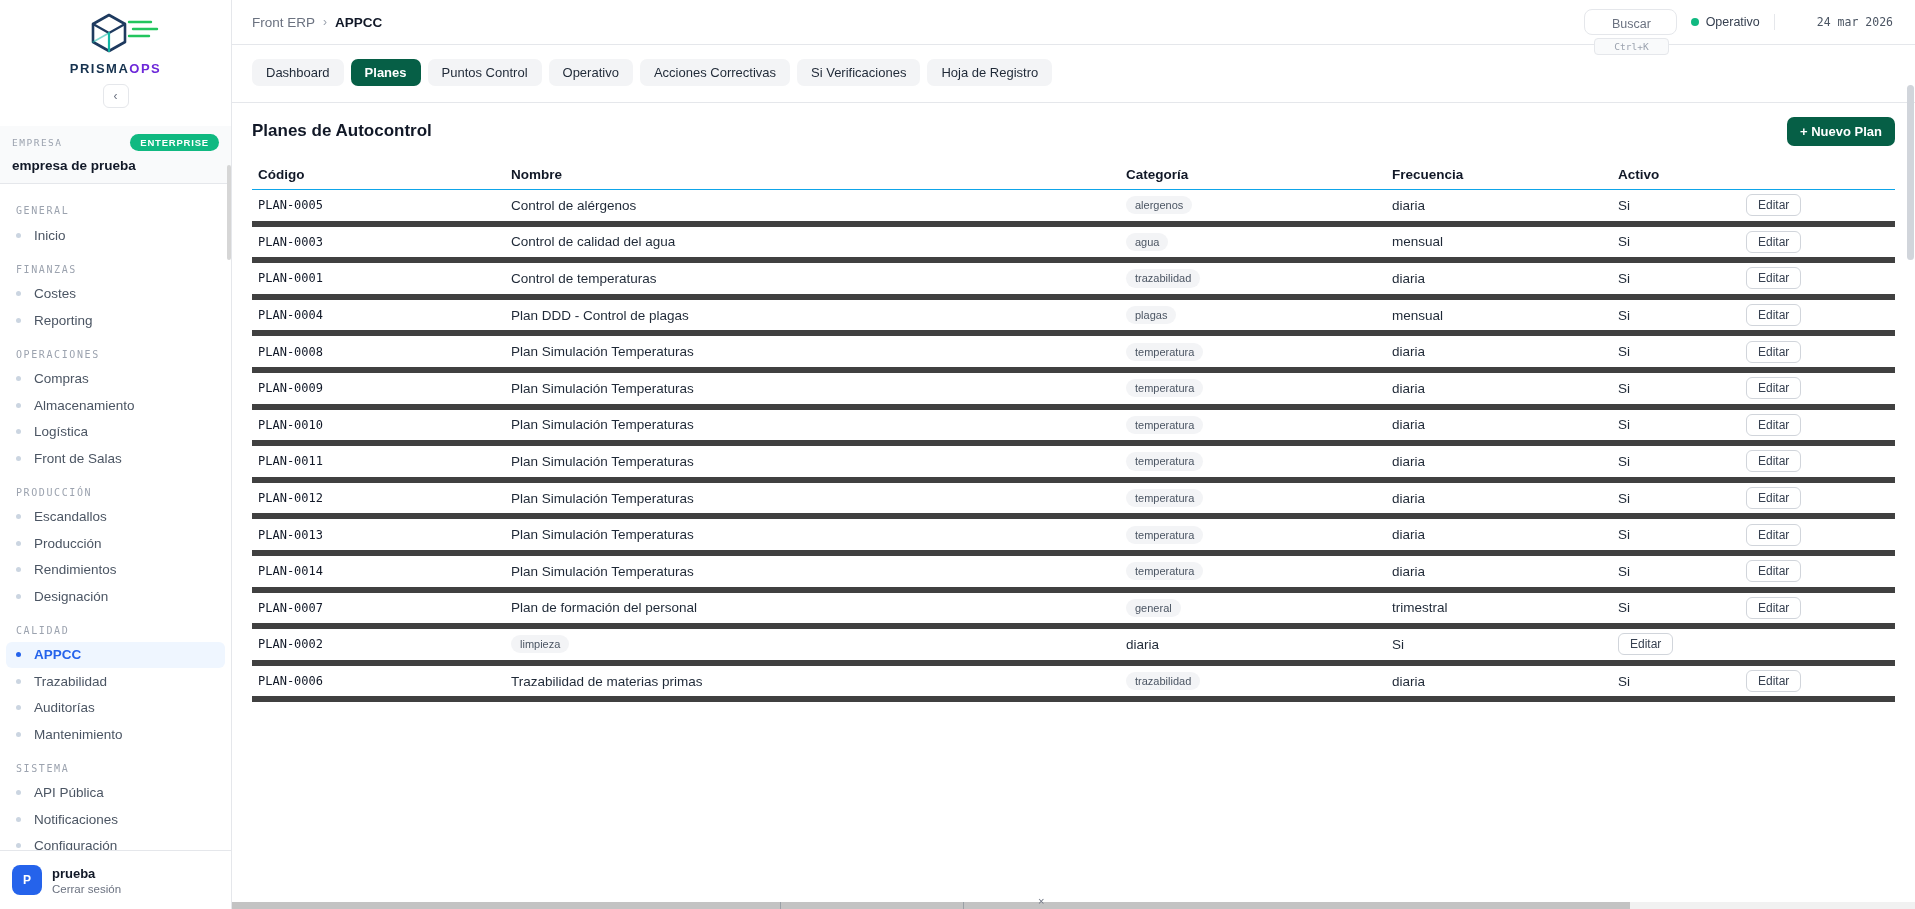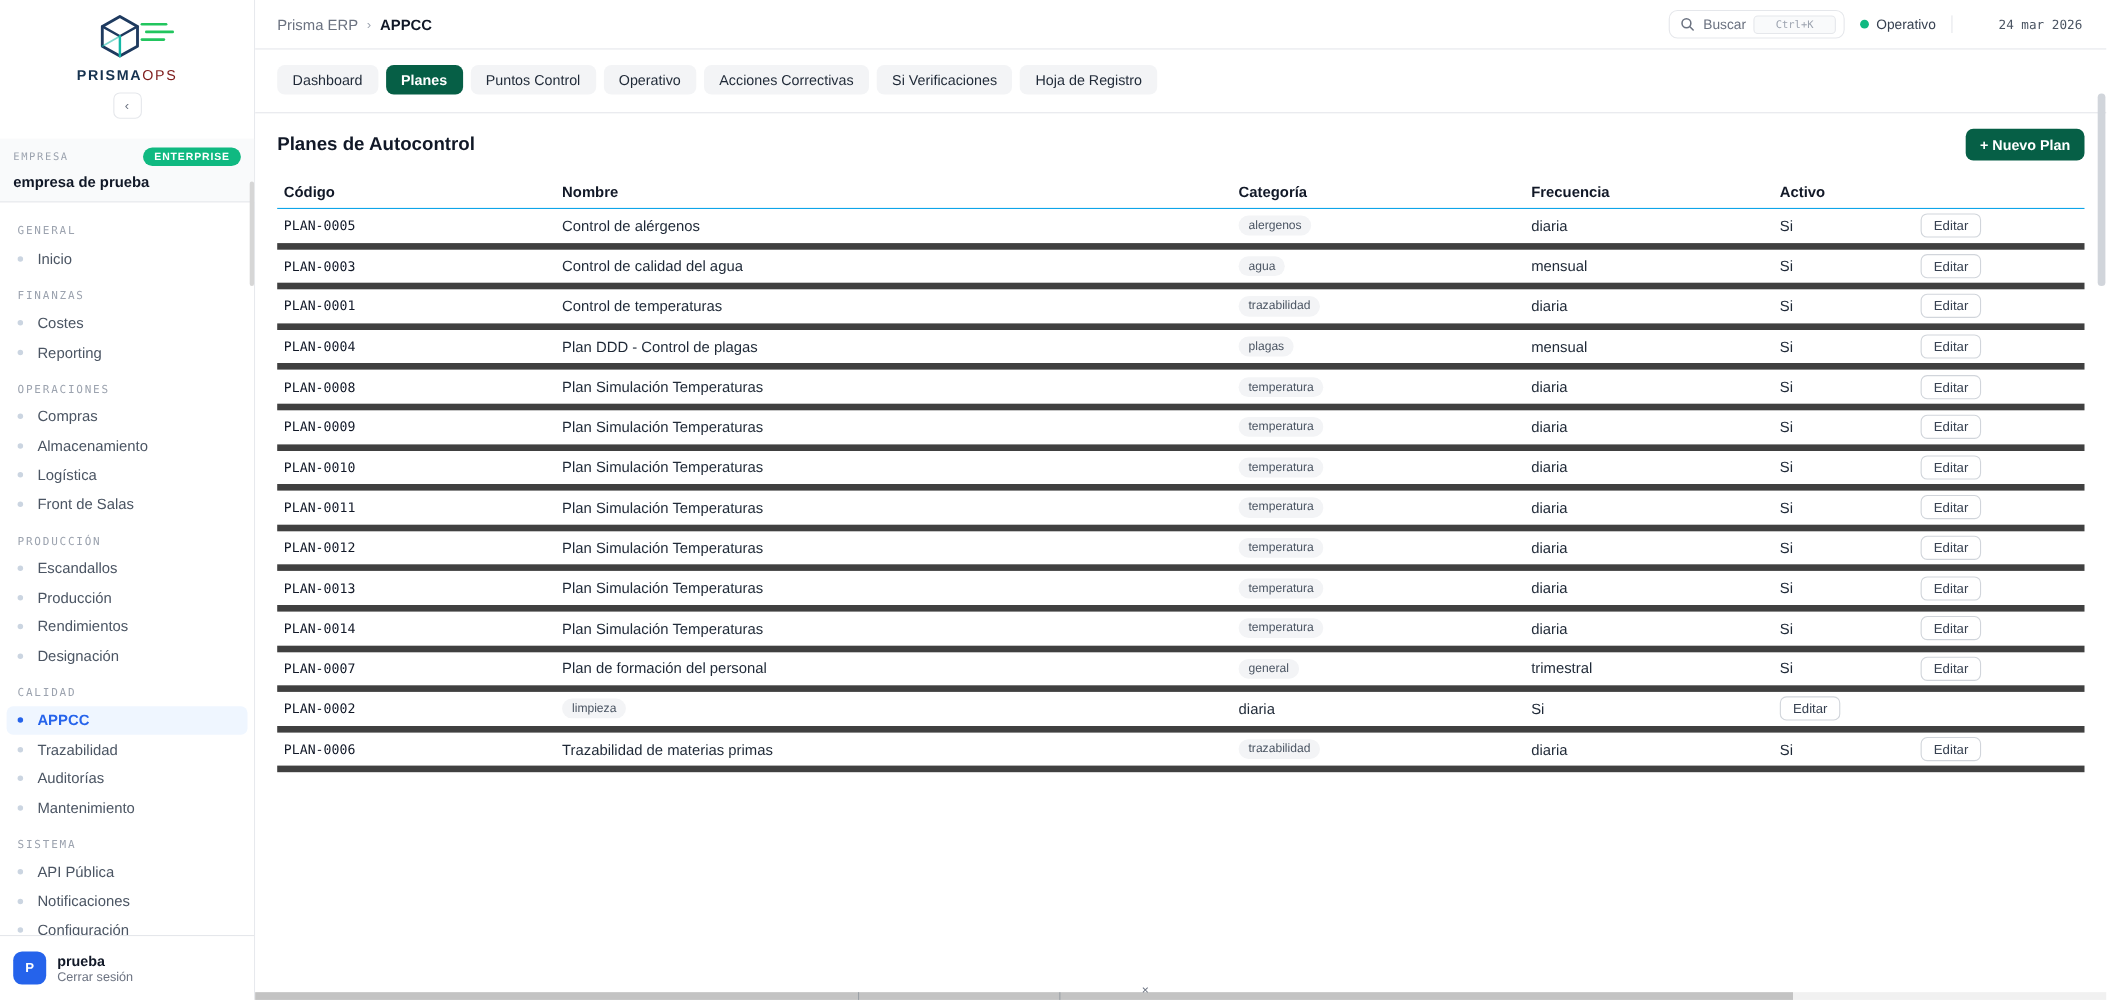--- a/index.html
+++ b/index.html
@@ -11,21 +11,21 @@
   }
 
   
   .sidebar {
     width: 232px; min-width: 232px; height: 909px;
     border-right: 1px solid #e5e7eb;
     display: flex; flex-direction: column; position: relative; background: #fff;
   }
   .logo-area { padding: 10px 0 8px; text-align: center; }
   .wordmark { font-size: 13px; font-weight: bold; letter-spacing: 1.5px; color: #16324f; margin-top: -2px; }
-  .wordmark .ops { color: #7f1d1d; font-weight: 400; }
+  .wordmark .ops { color: #6d28d9; font-weight: 700; }
   .collapse-btn {
     margin: 8px auto 0; width: 26px; height: 24px; border: 1px solid #e5e7eb;
     border-radius: 6px; background: #fff; color: #6b7280; font-size: 12px;
     display: flex; align-items: center; justify-content: center; cursor: pointer;
   }
   .company-block { background: #f9fafb; border-bottom: 1px solid #e5e7eb; padding: 8px 12px 10px; margin-top: 10px; }
   .company-row { display: flex; align-items: center; justify-content: space-between; }
   .company-label { font-family: "DejaVu Sans Mono", monospace; font-size: 9.5px; letter-spacing: 1.5px; color: #9ca3af; }
   .plan-badge {
     background: #10b981; color: #fff; font-size: 9.5px; font-weight: bold;
@@ -66,21 +66,21 @@
     display: flex; align-items: center; justify-content: space-between; padding: 0 22px 0 20px;
   }
   .breadcrumb { display: flex; align-items: center; gap: 8px; font-size: 13.5px; }
   .crumb-root { color: #6b7280; cursor: pointer; }
   .crumb-sep { color: #9ca3af; font-size: 12px; }
   .crumb-current { color: #111827; font-weight: 600; }
 
   .topbar-right { display: flex; align-items: center; gap: 14px; }
   .search-box {
     display: flex; align-items: center; gap: 7px; border: 1px solid #e5e7eb;
-    border-radius: 8px; height: 26px; padding: 0 7px 0 9px; color: #6b7280; cursor: pointer; background: #fff;
+    border-radius: 8px; height: 26px; padding: 0 7px 0 9px; color: #6b7280; cursor: pointer; background: #fff; flex-direction: column;
   }
   .search-box svg { display: block; }
   .search-text { font-size: 12.5px; color: #6b7280; }
   .kbd {
     font-family: "DejaVu Sans Mono", monospace; font-size: 9.5px; color: #9ca3af;
     border: 1px solid #e5e7eb; background: #f9fafb; border-radius: 4px; padding: 2px 19px;
   }
   .status { display: flex; align-items: center; gap: 7px; font-size: 12.5px; color: #374151; }
   .status-dot { width: 8px; height: 8px; border-radius: 50%; background: #10b981; }
   .v-divider { width: 1px; height: 16px; background: #e5e7eb; }
@@ -284,21 +284,21 @@
     </div>
   </div>
 
   <div class="sidebar-scroll-thumb"></div>
 </aside>
 
 <div class="main">
 
   <div class="topbar">
     <div class="breadcrumb">
-      <span class="crumb-root">Prisma ERP</span>
+      <span class="crumb-root">Front ERP</span>
       <span class="crumb-sep">›</span>
       <span class="crumb-current">APPCC</span>
     </div>
     <div class="topbar-right">
       <div class="search-box">
         <svg width="14" height="14" viewBox="0 0 16 16">
           <circle cx="7" cy="7" r="4.6" fill="none" stroke="#6b7280" stroke-width="1.6"></circle>
           <line x1="10.6" y1="10.6" x2="14" y2="14" stroke="#6b7280" stroke-width="1.6" stroke-linecap="round"></line>
         </svg>
         <span class="search-text">Buscar</span>

